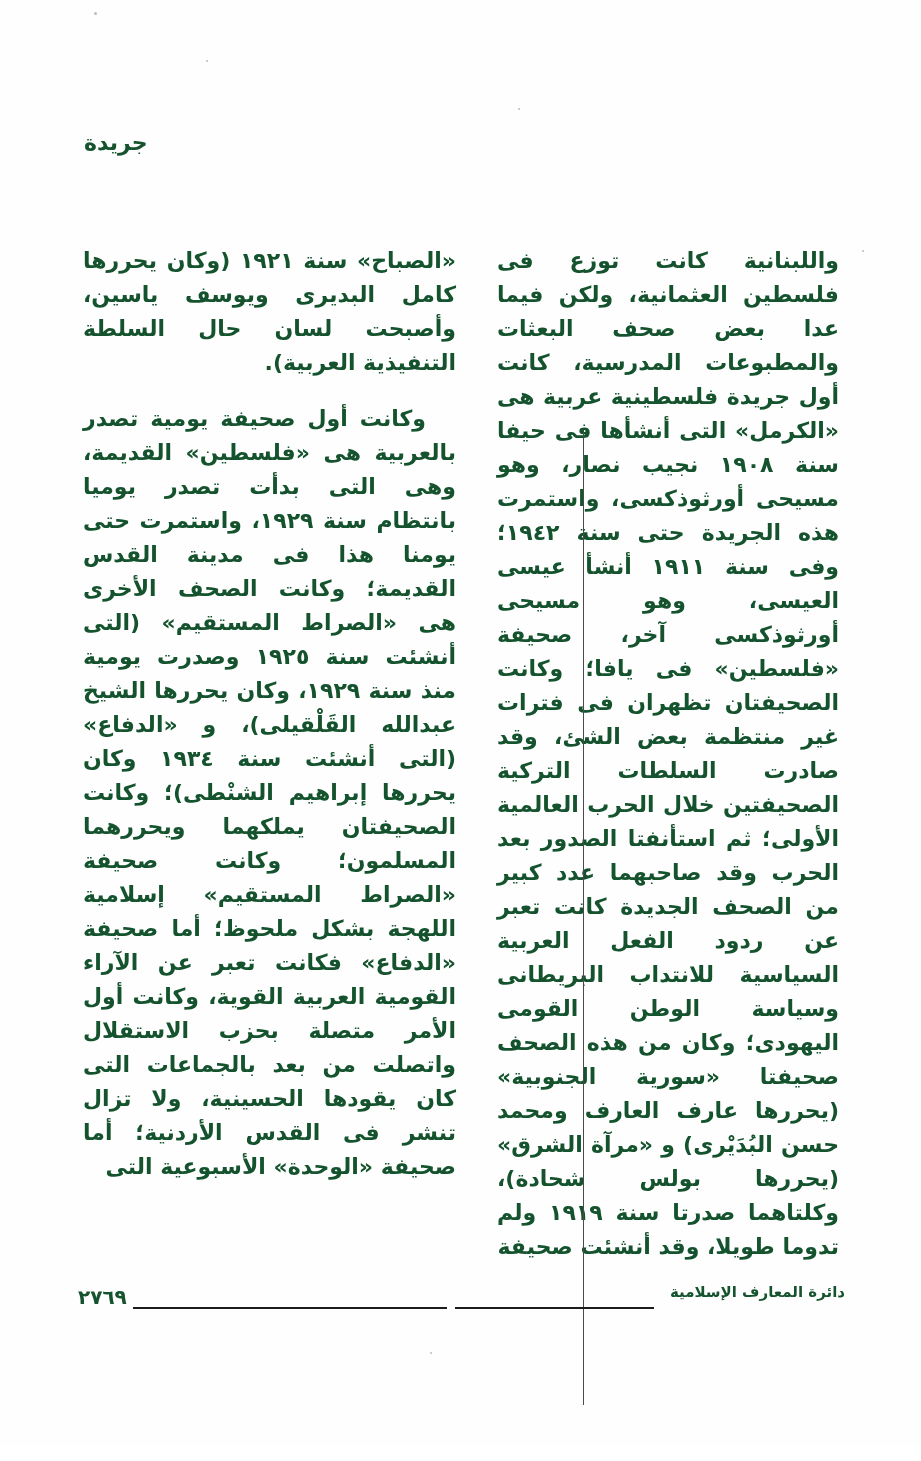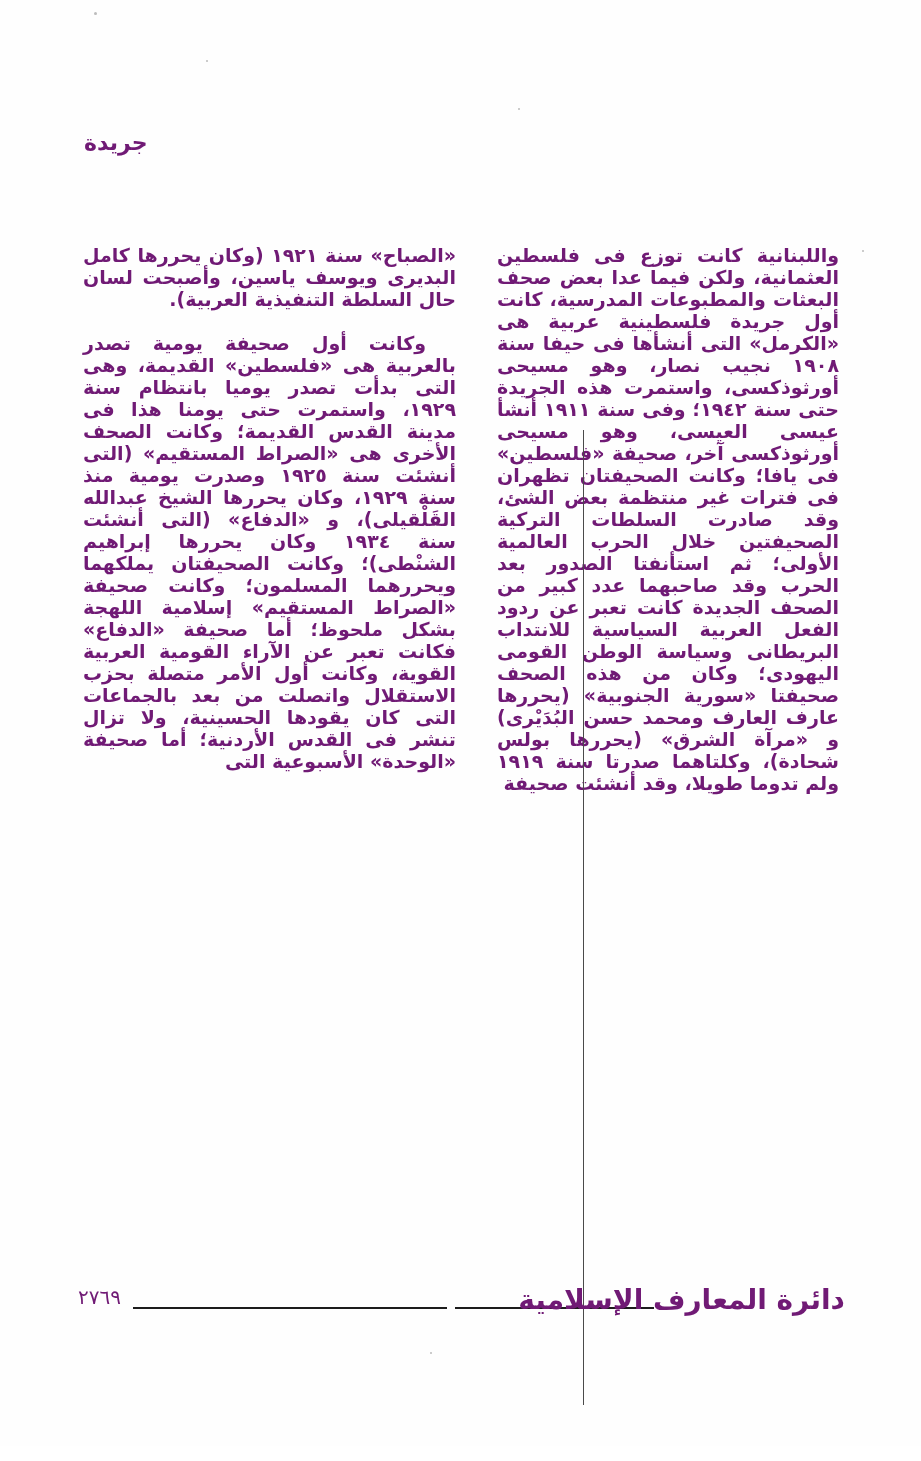--- a/index.html
+++ b/index.html
@@ -8,73 +8,73 @@
     padding: 0;
     background: #ffffff;
   }
   #page {
     position: relative;
     width: 921px;
     height: 1446px;
     background: #fefefe;
     overflow: hidden;
     font-family: "DejaVu Sans", sans-serif;
-    color: #701a75;
+    color: #14532d;
   }
   .header-word {
     position: absolute;
     left: 84px;
     top: 130px;
     font-size: 22px;
     font-weight: 700;
     direction: rtl;
   }
   .col {
     position: absolute;
     top: 244px;
     direction: rtl;
     text-align: justify;
-    font-size: 19px;
+    font-size: 22px;
     font-weight: 700;
-    line-height: 22px;
+    line-height: 34px;
     letter-spacing: 0;
   }
   .col-right { left: 497px; width: 342px; }
   .col-left  { left: 83px;  width: 373px; }
   .col p { margin: 0; }
   .col p + p { margin-top: 22px; text-indent: 30px; }
   .separator {
     position: absolute;
     left: 583px;
     top: 430px;
     width: 1px;
     height: 975px;
     background: #4a4a4a;
   }
   .footer-num {
     position: absolute;
     left: 78px;
     top: 1285px;
     font-size: 20px;
-    font-weight: 400;
+    font-weight: 700;
     direction: rtl;
   }
   .rule {
     position: absolute;
     top: 1307px;
     height: 2px;
     background: #1c1c1c;
   }
   .rule-left  { left: 133px; width: 314px; }
   .rule-right { left: 455px; width: 199px; }
   .footer-title {
     position: absolute;
     right: 76px;
     top: 1283px;
-    font-size: 28px;
+    font-size: 15px;
     font-weight: 700;
     direction: rtl;
   }
   .speck {
     position: absolute;
     background: #8f8f8f;
     border-radius: 50%;
     opacity: 0.6;
   }
 </style>

